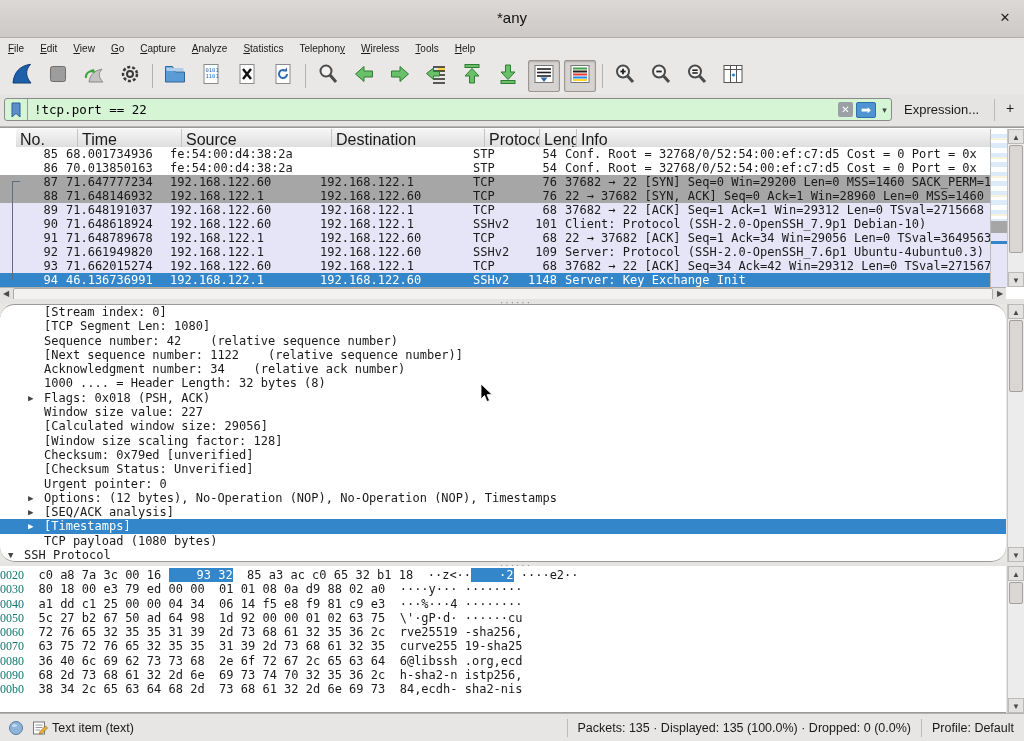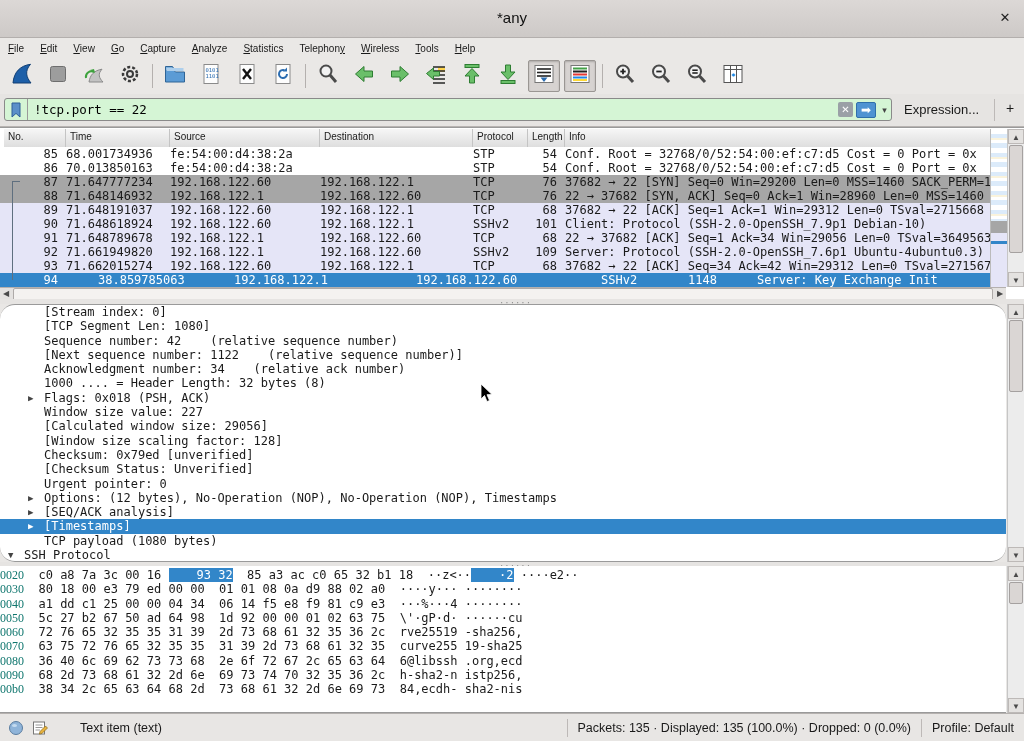--- a/index.html
+++ b/index.html
@@ -37,35 +37,35 @@
     line-height:15px;text-align:center;margin-right:3px;}
   .apply-btn{width:20px;height:16px;background:#4f93d2;color:#fff;border-radius:2px;font-size:12px;
     line-height:15px;text-align:center;margin-right:2px;border:1px solid #2f6faa;box-sizing:border-box;}
   .caret-seg{width:13px;text-align:center;font-size:9px;color:#444;}
   .expr-label{position:absolute;left:904px;top:8px;font-size:13px;}
   .plus-sep{position:absolute;left:994px;top:5px;width:1px;height:22px;background:#bdb9b7;}
   .add-btn{position:absolute;left:1002px;top:6px;width:16px;height:18px;text-align:center;font-size:14px;}
   
   .plist{position:absolute;left:0;top:127px;width:1024px;height:172px;background:#fff;
     border-top:1px solid #9a9a9a;box-sizing:border-box;}
-  .phead{position:absolute;left:4px;top:1px;width:990px;height:18px;
+  .phead{position:absolute;left:16px;top:1px;width:990px;height:18px;
     background:linear-gradient(#f6f6f6,#dedede);border-bottom:1px solid #aaa;display:grid;
-    grid-template-columns:62px 104px 150px 153px 55px 37px 1fr;font-size:10px;}
+    grid-template-columns:62px 104px 150px 153px 55px 37px 1fr;font-size:16px;}
   .phead .hcell{border-right:1px solid #c4c4c4;padding:2px 0 0 4px;overflow:hidden;white-space:nowrap;}
   .prows{position:absolute;left:0;top:19px;width:990px;height:140px;overflow:hidden;
     font-family:"DejaVu Sans Mono",monospace;font-size:12px;}
   .prow{display:grid;grid-template-columns:62px 104px 150px 153px 55px 37px 1fr;height:14px;
     line-height:14px;white-space:nowrap;}
   .prow span{overflow:hidden;}
   .prow .c-no,.prow .c-length{text-align:right;padding-right:4px;}
   .prow .c-time,.prow .c-source,.prow .c-destination,.prow .c-protocol,.prow .c-info{padding-left:4px;}
   .prow.default{background:#fff;}
   .prow.gray{background:#a6a6a6;}
   .prow.tcp{background:#e5e5f7;}
-  .prow.selected{background:#3286c9;color:#fff;gap:32px;}
+  .prow.selected{background:#3286c9;color:#fff;}
   .rel-line{position:absolute;left:12px;top:34px;height:99px;width:1px;background:#5f6f7f;}
   .rel-tick{position:absolute;left:12px;top:34px;width:8px;height:1px;background:#5f6f7f;}
   .minimap{position:absolute;left:990px;top:1px;width:16px;height:158px;border-left:1px solid #bbb;
     background:
       linear-gradient(#3286c9,#3286c9) 0 112px / 100% 3px no-repeat,
       linear-gradient(#a6a6a6,#a6a6a6) 0 92px / 100% 12px no-repeat,
       linear-gradient(#e5e5f7,#e5e5f7) 0 104px / 100% 54px no-repeat,
       repeating-linear-gradient(180deg,#ffffff 0 5px,#dcebfa 5px 9px,#faf3dc 9px 11px,#ffffff 11px 14px,#dcebfa 14px 19px);}
   .hscroll{position:absolute;left:0;top:159px;width:1006px;height:13px;background:#e4e2e0;
     border-top:1px solid #b5b1af;display:flex;align-items:center;box-sizing:border-box;}
@@ -94,21 +94,21 @@
   .hexpane{position:absolute;left:0;top:566px;width:1006px;height:147px;background:#fff;
     border-bottom:1px solid #9a9a9a;overflow:hidden;font-family:"DejaVu Sans Mono",monospace;
     font-size:12px;box-sizing:border-box;padding-top:2px;}
   .hexrow{height:14.3px;line-height:14.3px;white-space:pre;}
   .hx-off{color:#0f766e;font-family:Liberation Serif, serif;}
   .hl{background:#3286c9;color:#fff;padding-left:28px;}
   
   .statusbar{position:absolute;left:0;top:713px;width:1024px;height:28px;background:#e8e6e4;
     border-top:1px solid #b5b1af;display:flex;align-items:center;font-size:12.5px;box-sizing:border-box;}
   .statusbar .sicon{margin-left:8px;display:flex;align-items:center;}
-  .status-left{margin-left:32px;}
+  .status-left{margin-left:4px;}
   .status-spacer{flex:1;}
   .status-right,.status-profile{padding:0 10px;border-left:1px solid #bdb9b7;height:18px;line-height:18px;white-space:nowrap;}
   
   .cursor{position:absolute;left:480px;top:383px;pointer-events:none;}
 </style>
 </head>
 <body>
 
 <div id="win">
 
@@ -388,21 +388,21 @@
           <span class="c-no">93</span>
           <span class="c-time">71.662015274</span>
           <span class="c-source">192.168.122.60</span>
           <span class="c-destination">192.168.122.1</span>
           <span class="c-protocol">TCP</span>
           <span class="c-length">68</span>
           <span class="c-info">37682 → 22 [ACK] Seq=34 Ack=42 Win=29312 Len=0 TSval=271567</span>
         </div>
         <div class="prow selected">
           <span class="c-no">94</span>
-          <span class="c-time">38.859785063</span>
+          <span class="c-time">46.136736991</span>
           <span class="c-source">192.168.122.1</span>
           <span class="c-destination">192.168.122.60</span>
           <span class="c-protocol">SSHv2</span>
           <span class="c-length">1148</span>
           <span class="c-info">Server: Key Exchange Init</span>
         </div>
         <div class="rel-tick"></div>
         <div class="rel-line"></div>
       </div>
     <div class="minimap"></div>

